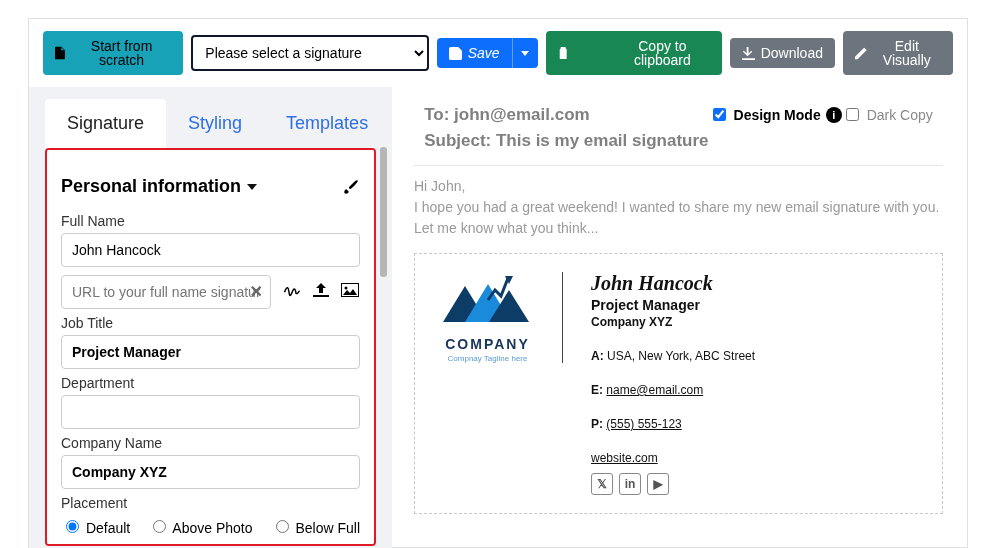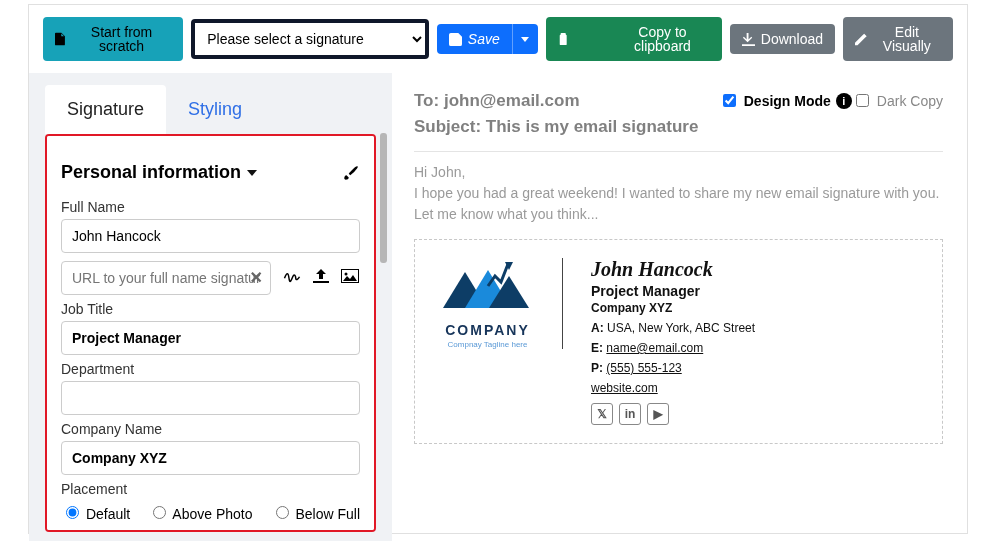--- a/index.html
+++ b/index.html
@@ -6,21 +6,21 @@
   body {
     margin: 0;
     font-family: -apple-system, BlinkMacSystemFont, "Segoe UI", Arial, sans-serif;
     background: #fff;
     width: 1000px;
     height: 548px;
     overflow: hidden;
   }
   .canvas {
     position: absolute;
-    left: 28px; top: 4px;
+    left: 28px; top: 18px;
     width: 940px; height: 530px;
     border: 1px solid #e0e0e0;
     background: #fff;
   }
   .toolbar {
     display: flex;
     gap: 8px;
     padding: 12px 14px;
     align-items: center;
   }
@@ -42,21 +42,21 @@
   .btn-grey  { background: #6c757d; }
   .btn-split {
     display:inline-flex; align-items:stretch;
   }
   .btn-split .btn { border-radius:4px 0 0 4px; }
   .btn-split .caret-part {
     background:#0d6efd; color:#fff; border:none; border-left:1px solid rgba(255,255,255,.35);
     border-radius:0 4px 4px 0; width:26px; cursor:pointer; display:flex;align-items:center;justify-content:center;
   }
   select.sig-select {
-    font-size:14px; padding:7px 8px; border:4px solid #0f172a; border-radius:4px;
+    font-size:14px; padding:7px 8px; border:2px solid #0f172a; border-radius:4px;
     width:260px; background:#fff; cursor:pointer;
   }
   
   
   .main { display:flex; height:calc(100% - 60px); }
   .left {
     width: 363px;
     background:#f0f2f5;
     padding: 12px 16px 0 16px;
     position:relative;
@@ -97,21 +97,21 @@
     position:absolute; right:5px; top:60px; bottom:0; width:7px;
     background:transparent;
   }
   .left-scroll .thumb {
     position:absolute; top:0; left:0; width:7px; height:130px;
     background:#b6b6b6; border-radius:3px;
   }
 
   
   .right { flex:1; padding: 18px 24px 0 22px; }
-  .meta-row { display:flex; justify-content:space-between; align-items:flex-start; }
+  .meta-row { display:flex; justify-content:center; align-items:flex-start; }
   .meta-text { color:#808080; font-size:17px; font-weight:600; }
   .modes { display:flex; align-items:center; font-size:14px; }
   .modes label { display:flex; align-items:center; gap:5px; }
   .modes .dm { font-weight:700; }
   .modes .info {
     display:inline-flex; align-items:center; justify-content:center;
     width:16px;height:16px;border-radius:50%;background:#000;color:#fff;
     font-size:11px;font-weight:700;
   }
   .divider { height:1px; background:#e4e4e4; margin:14px 0 10px 0; }
@@ -120,21 +120,21 @@
     border:1px dashed #c8c8c8; margin-top:14px; padding:18px;
     display:flex; gap:28px; align-items:flex-start;
   }
   .logo-col { display:flex; flex-direction:column; align-items:center; width:130px; border-right:1px solid #444; padding-right:20px;}
   .logo-col .brand { font-weight:700; font-size:14px; letter-spacing:2px; margin-top:8px; color:#17355a;}
   .logo-col .tag { font-size:8px; color:#5a99d6; margin-top:2px;}
   .sig-info { font-size:13px; color:#111; }
   .sig-name { font-family:Georgia,"Times New Roman",serif; font-weight:700; font-style:italic; font-size:20px; }
   .sig-job  { font-weight:700; margin-top:2px; font-size:14px;}
   .sig-co   { font-weight:700; margin-top:2px; font-size:12px;}
-  .sig-line { font-size:12px; margin-top:6px; }
+  .sig-line { font-size:12px; margin-top:20px; }
   .sig-line b{font-weight:700;}
   .sig-line .u{text-decoration:underline;}
   .social { display:flex; gap:6px; margin-top:8px;}
   .social .box{
     width:22px;height:22px;border:1px solid #888;border-radius:3px;
     display:flex;align-items:center;justify-content:center;
     color:#555;font-size:12px;font-weight:700;
   }
 
   
@@ -191,20 +191,21 @@
       <span>Edit Visually</span>
     </button>
   </div>
 
   <div class="main">
 
     <div class="left">
       <div class="tabs">
         <div class="tab active">Signature</div>
         <div class="tab">Styling</div>
+        <div class="tab">Templates</div>
       </div>
       <div class="panel-outline">
         <div class="panel-inner">
           <div class="sect-header">
             <div class="title">
               <span>Personal information</span>
               <span class="caret-down"></span>
             </div>
             <svg width="18" height="18" viewBox="0 0 24 24">
                 <path fill="#000" d="M20 3c-2 0-9 7-11 10l2 2c3-2 10-9 10-11 0-1-.5-1-1-1zM6 15c-2 0-3 2-3 4 0 1 1 2 2 2 2 0 4-1 4-3l-3-3z"></path>

